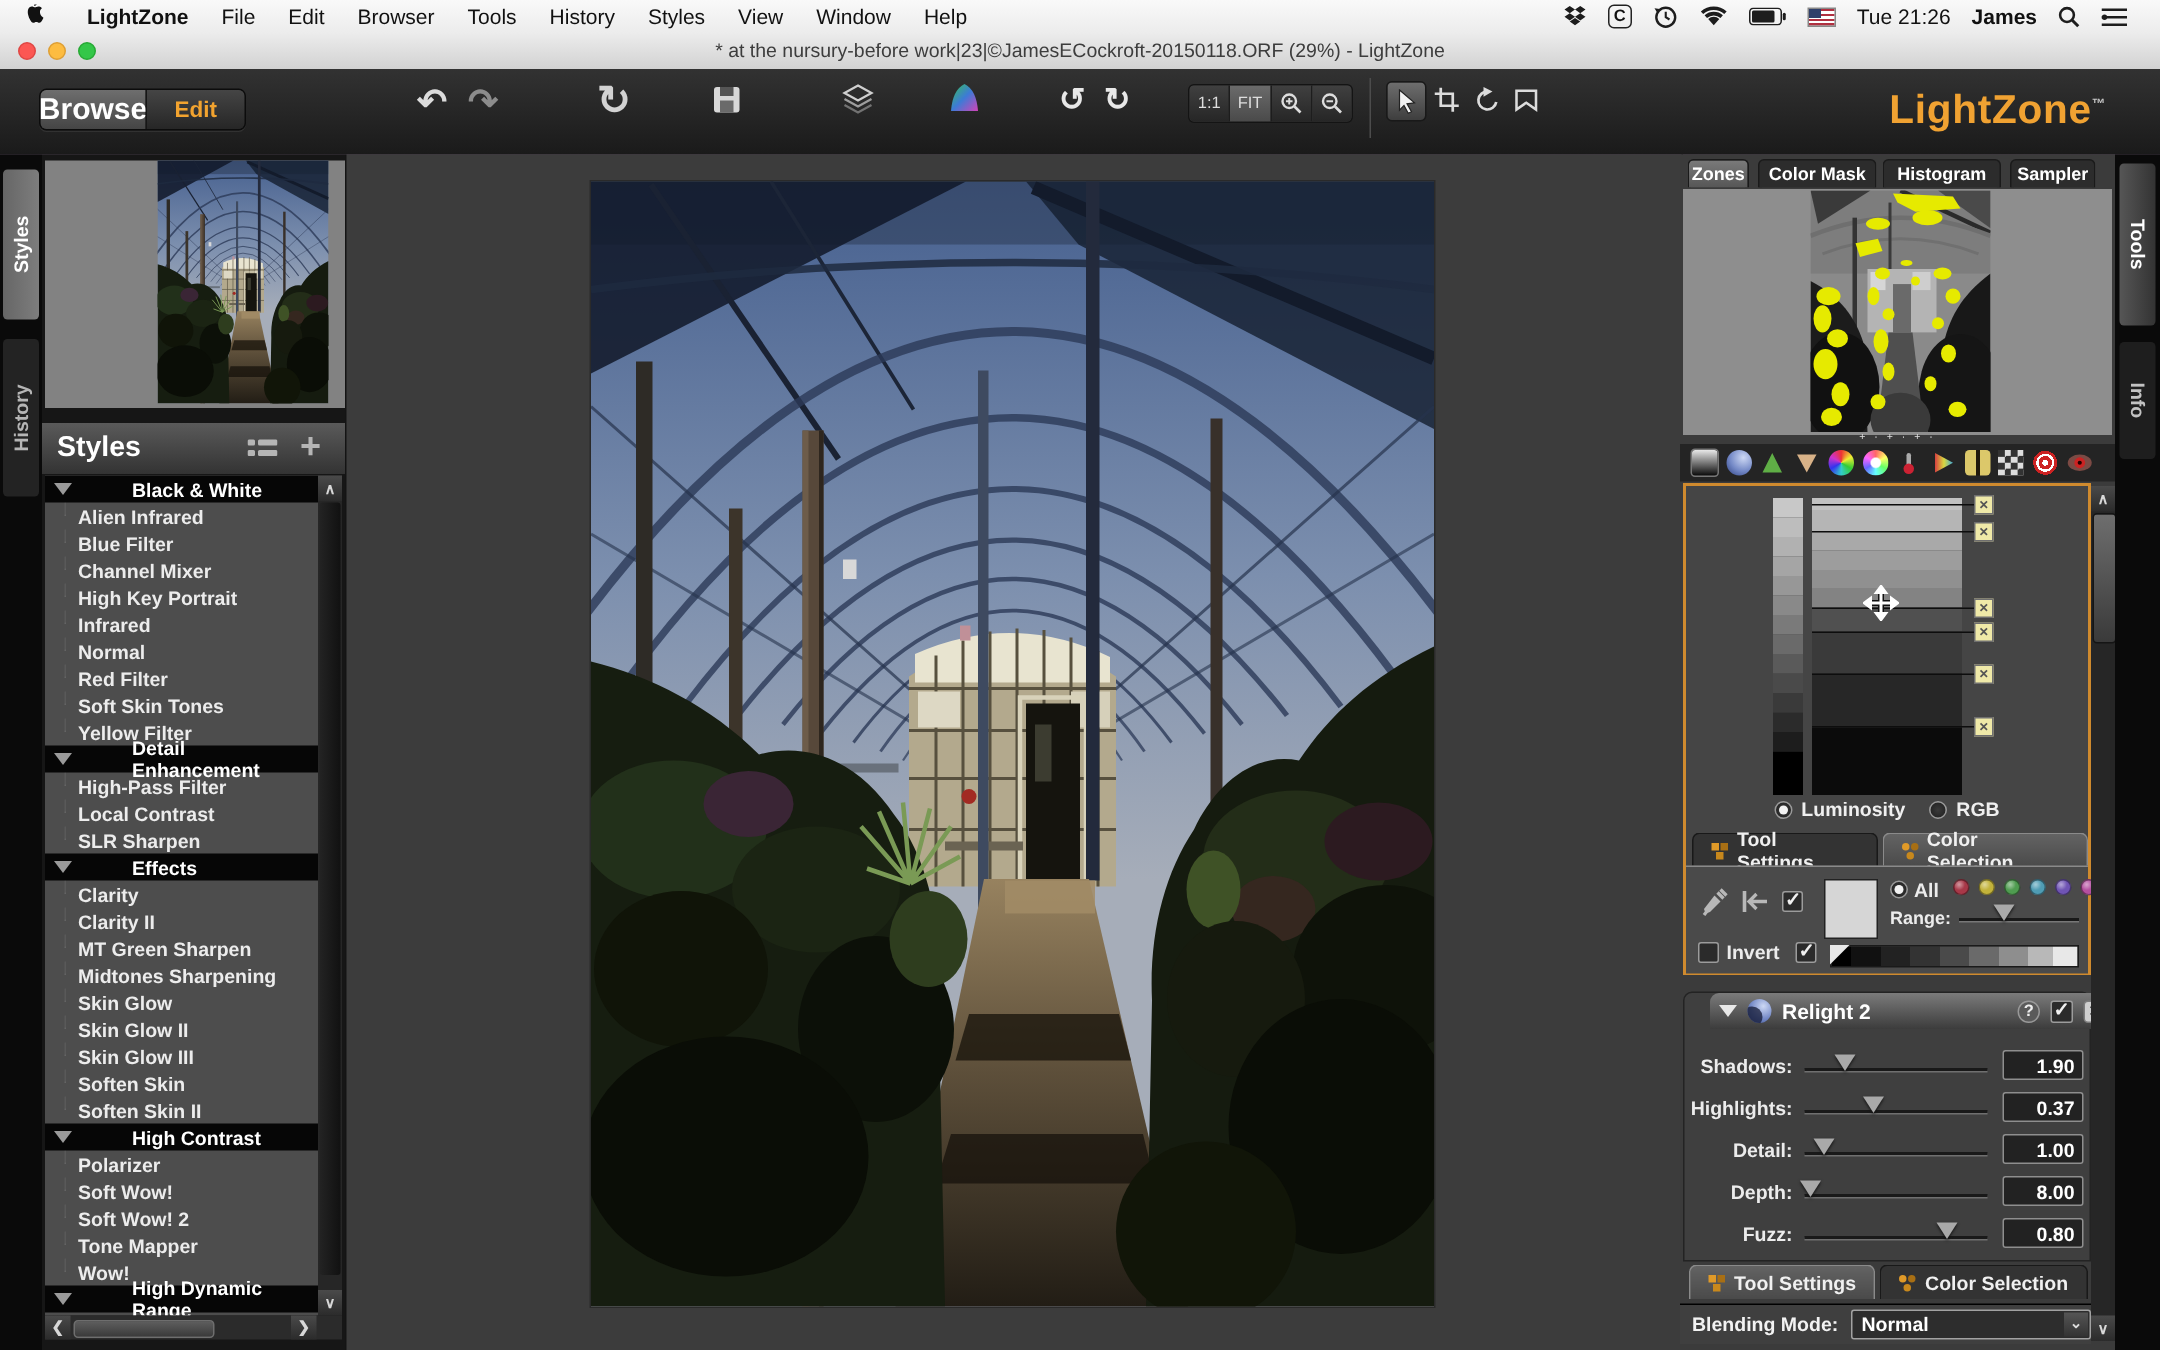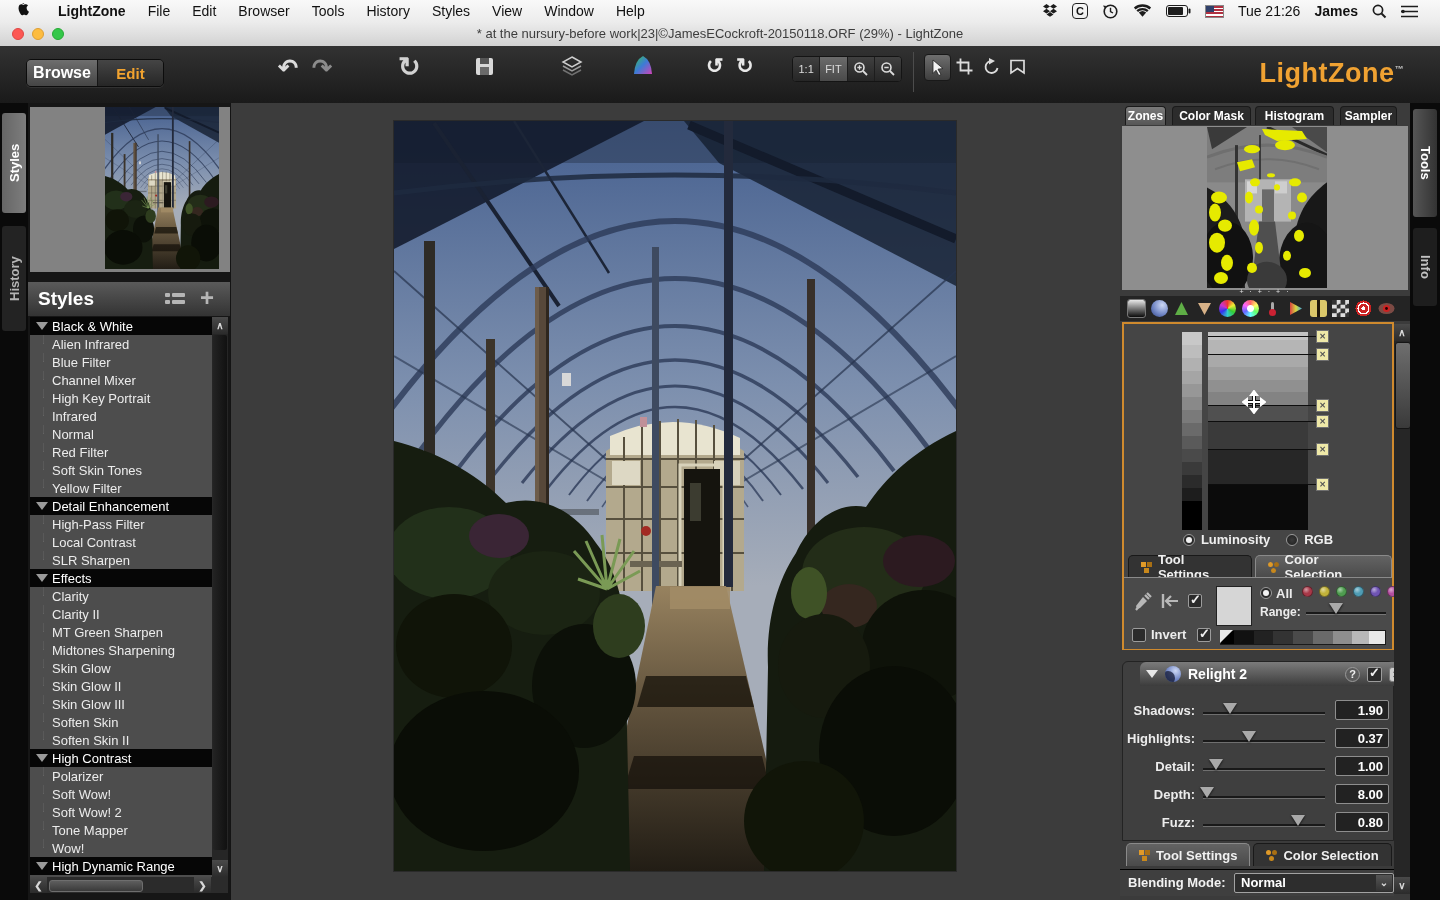--- a/index.html
+++ b/index.html
@@ -24,21 +24,21 @@
   .tl{position:absolute;top:6px;width:12px;height:12px;border-radius:50%;}
   #tl-close{left:12px;background:#fc5753;border:1px solid #df4744;box-sizing:border-box;}
   #tl-min{left:32px;background:#fdbc40;border:1px solid #de9f34;box-sizing:border-box;}
   #tl-zoom{left:52px;background:#34c749;border:1px solid #27aa35;box-sizing:border-box;}
   #win-title{position:absolute;left:0;right:0;top:4px;text-align:center;font-size:13px;color:#3d3d3d;}
 
   
   #toolbar{position:absolute;left:0;top:46px;width:1440px;height:57px;background:linear-gradient(#323232,#1a1a1a);border-bottom:1px solid #000;}
   .tb-label{position:absolute;top:82px;transform:translateX(-50%);font-size:12px;font-weight:bold;color:#f2f2f2;white-space:nowrap;}
   #browse-edit{position:absolute;left:26px;top:13px;width:136px;height:26px;border-radius:5px;border:1px solid #0c0c0c;display:flex;overflow:hidden;box-shadow:0 1px 0 rgba(255,255,255,.08);}
-  #seg-browse{width:70px;background:linear-gradient(#6e6e6e,#454545);color:#fff;font-weight:bold;font-size:16px;display:flex;align-items:center;justify-content:center;}
+  #seg-browse{width:70px;background:linear-gradient(#6e6e6e,#454545);color:#fff;font-weight:bold;font-size:20px;display:flex;align-items:center;justify-content:center;}
   #seg-edit{flex:1;background:linear-gradient(#454545,#262626);color:#f2a32f;font-weight:bold;font-size:15px;display:flex;align-items:center;justify-content:center;border-left:1px solid #161616;}
   .glyph-ico{position:absolute;font-weight:bold;text-align:center;}
   #zoom-group{position:absolute;left:792px;top:10px;width:108px;height:24px;background:#3c3c3c;border:1px solid #141414;border-radius:4px;display:flex;overflow:hidden;}
   .zg-btn{display:flex;align-items:center;justify-content:center;color:#ddd;font-size:11px;font-weight:normal;border-right:1px solid #1d1d1d;flex:1;background:linear-gradient(#404040,#262626);}
   .zg-btn.lit{background:linear-gradient(#6b6b6b,#4a4a4a);}
   #tb-sep{position:absolute;left:913px;top:6px;width:1px;height:40px;background:#4c4c4c;}
   .mode-btn{position:absolute;top:8px;width:25px;height:25px;border-radius:4px;display:flex;align-items:center;justify-content:center;}
   .mode-btn.lit{background:linear-gradient(#6e6e6e,#3e3e3e);border:1px solid #191919;}
   #lz-logo{position:absolute;right:36px;top:12px;font-size:27px;font-weight:bold;color:#f0a232;letter-spacing:.5px;}
   #lz-logo sup{font-size:9px;color:#c8c8c8;}
@@ -51,21 +51,21 @@
   .vtab{position:absolute;left:2px;width:24px;display:flex;align-items:center;justify-content:center;writing-mode:vertical-rl;transform:rotate(180deg);font-size:13px;font-weight:bold;border-radius:3px;}
   
   #left-sidebar{position:absolute;left:28px;top:0;width:202px;height:797px;background:#161616;}
   #thumb-area{position:absolute;left:2px;top:4px;width:200px;height:165px;background:#828282;}
   #thumb-img{position:absolute;left:75px;top:0px;}
   #styles-header{position:absolute;left:0;top:179px;width:202px;height:34px;background:linear-gradient(#5a5a5a,#333);display:flex;align-items:center;}
   #styles-header .hd{color:#fff;font-size:19px;font-weight:bold;margin-left:10px;}
   #list-view-icon{position:absolute;left:137px;top:9px;}
   #add-style-icon{position:absolute;left:172px;top:2px;font-size:24px;font-weight:bold;color:#b5b5b5;}
   #styles-list{position:absolute;left:2px;top:214px;width:182px;height:560px;background:#4d4d4d;overflow:hidden;}
-  .style-row{height:18px;display:flex;align-items:center;font-size:13px;font-weight:normal;color:#ececec;position:relative;}
+  .style-row{height:18px;display:flex;align-items:center;font-size:13px;font-weight:bold;color:#ececec;position:relative;gap:36px;}
   .style-row.group{background:#060606;color:#fff;}
   .style-row .tri{width:0;height:0;border-left:6px solid transparent;border-right:6px solid transparent;border-top:8px solid #9a9a9a;margin:0 4px 0 6px;}
   .style-row.child{padding-left:22px;}
   .style-row.child::before{content:'';position:absolute;left:13px;top:0;bottom:9px;width:1px;background:rgba(255,255,255,.07);border-bottom:1px solid rgba(255,255,255,.07);}
   
   #l-vscroll{position:absolute;left:184px;top:214px;width:16px;height:560px;background:#262626;}
   .sb-btn{position:absolute;left:0;width:16px;height:17px;background:linear-gradient(#4a4a4a,#2b2b2b);color:#d8d8d8;font-size:10px;font-weight:bold;display:flex;align-items:center;justify-content:center;}
   #l-vthumb{position:absolute;left:1px;top:18px;width:14px;height:515px;background:linear-gradient(90deg,#232323,#111);border-radius:2px;}
   #l-hscroll{position:absolute;left:2px;top:774px;width:198px;height:16px;background:#2b2b2b;display:flex;align-items:center;}
   .hsb-btn{width:17px;height:16px;background:linear-gradient(#4a4a4a,#2b2b2b);color:#d8d8d8;font-size:10px;font-weight:bold;display:flex;align-items:center;justify-content:center;}

